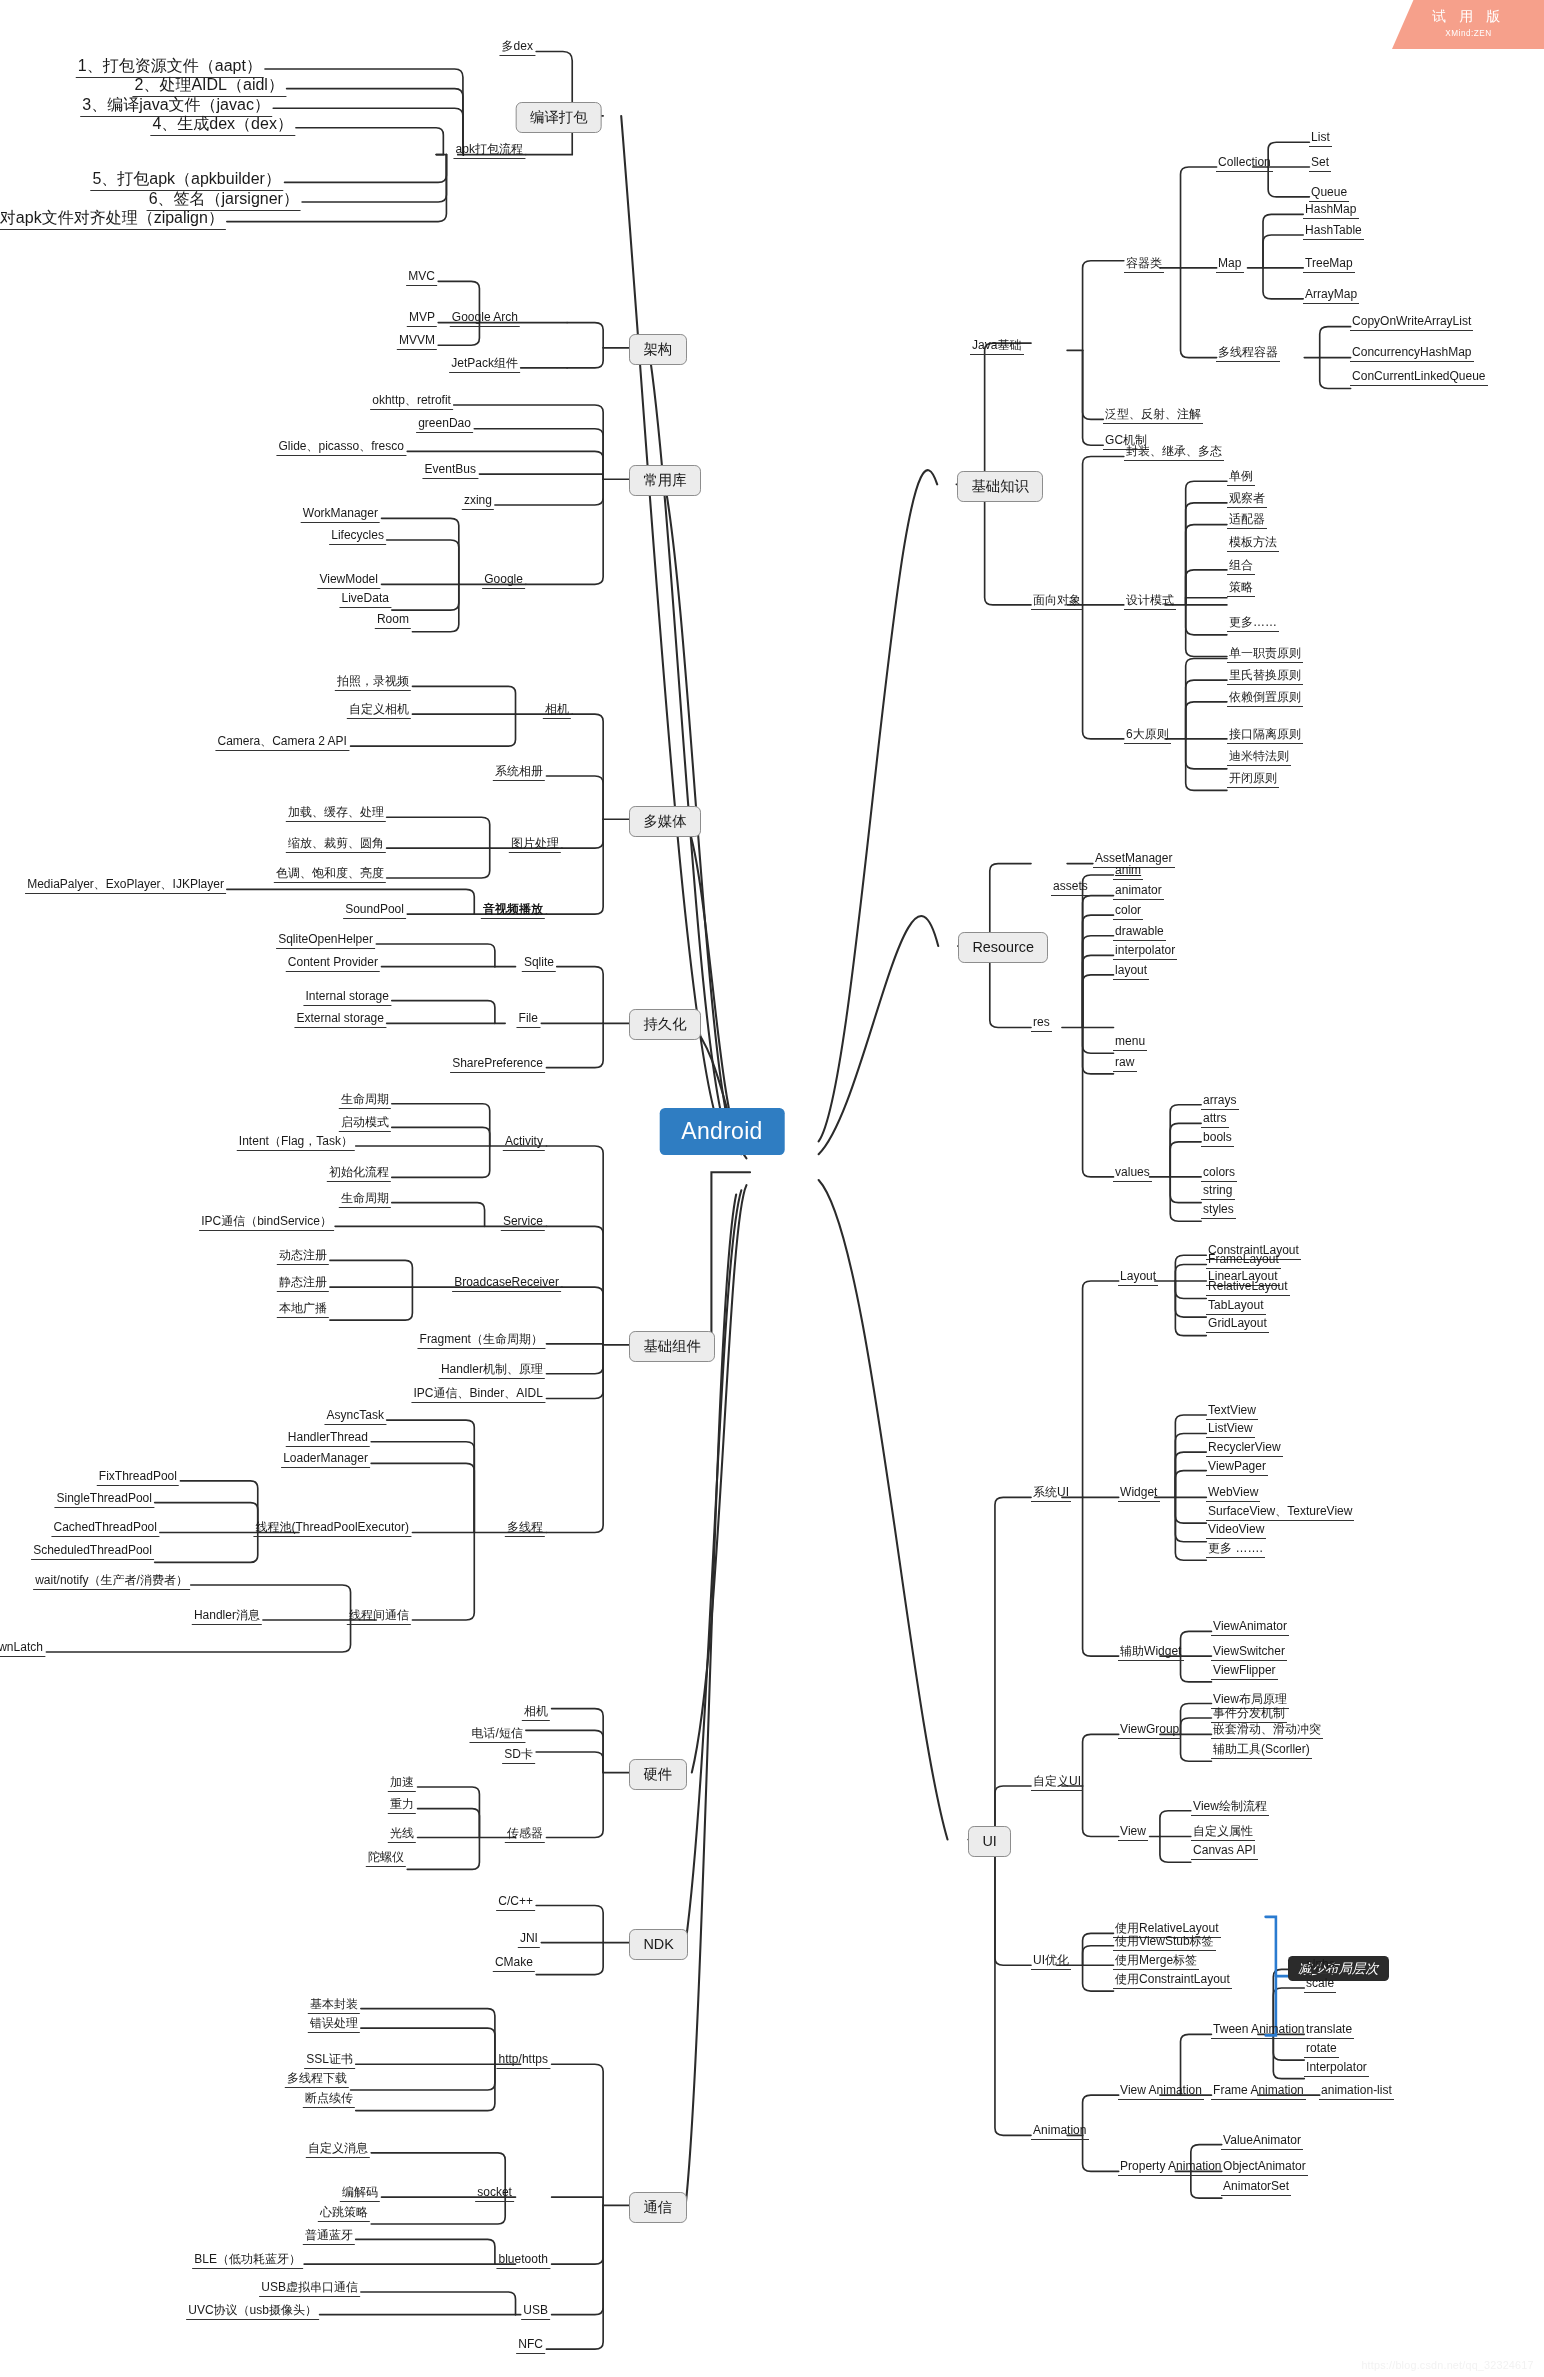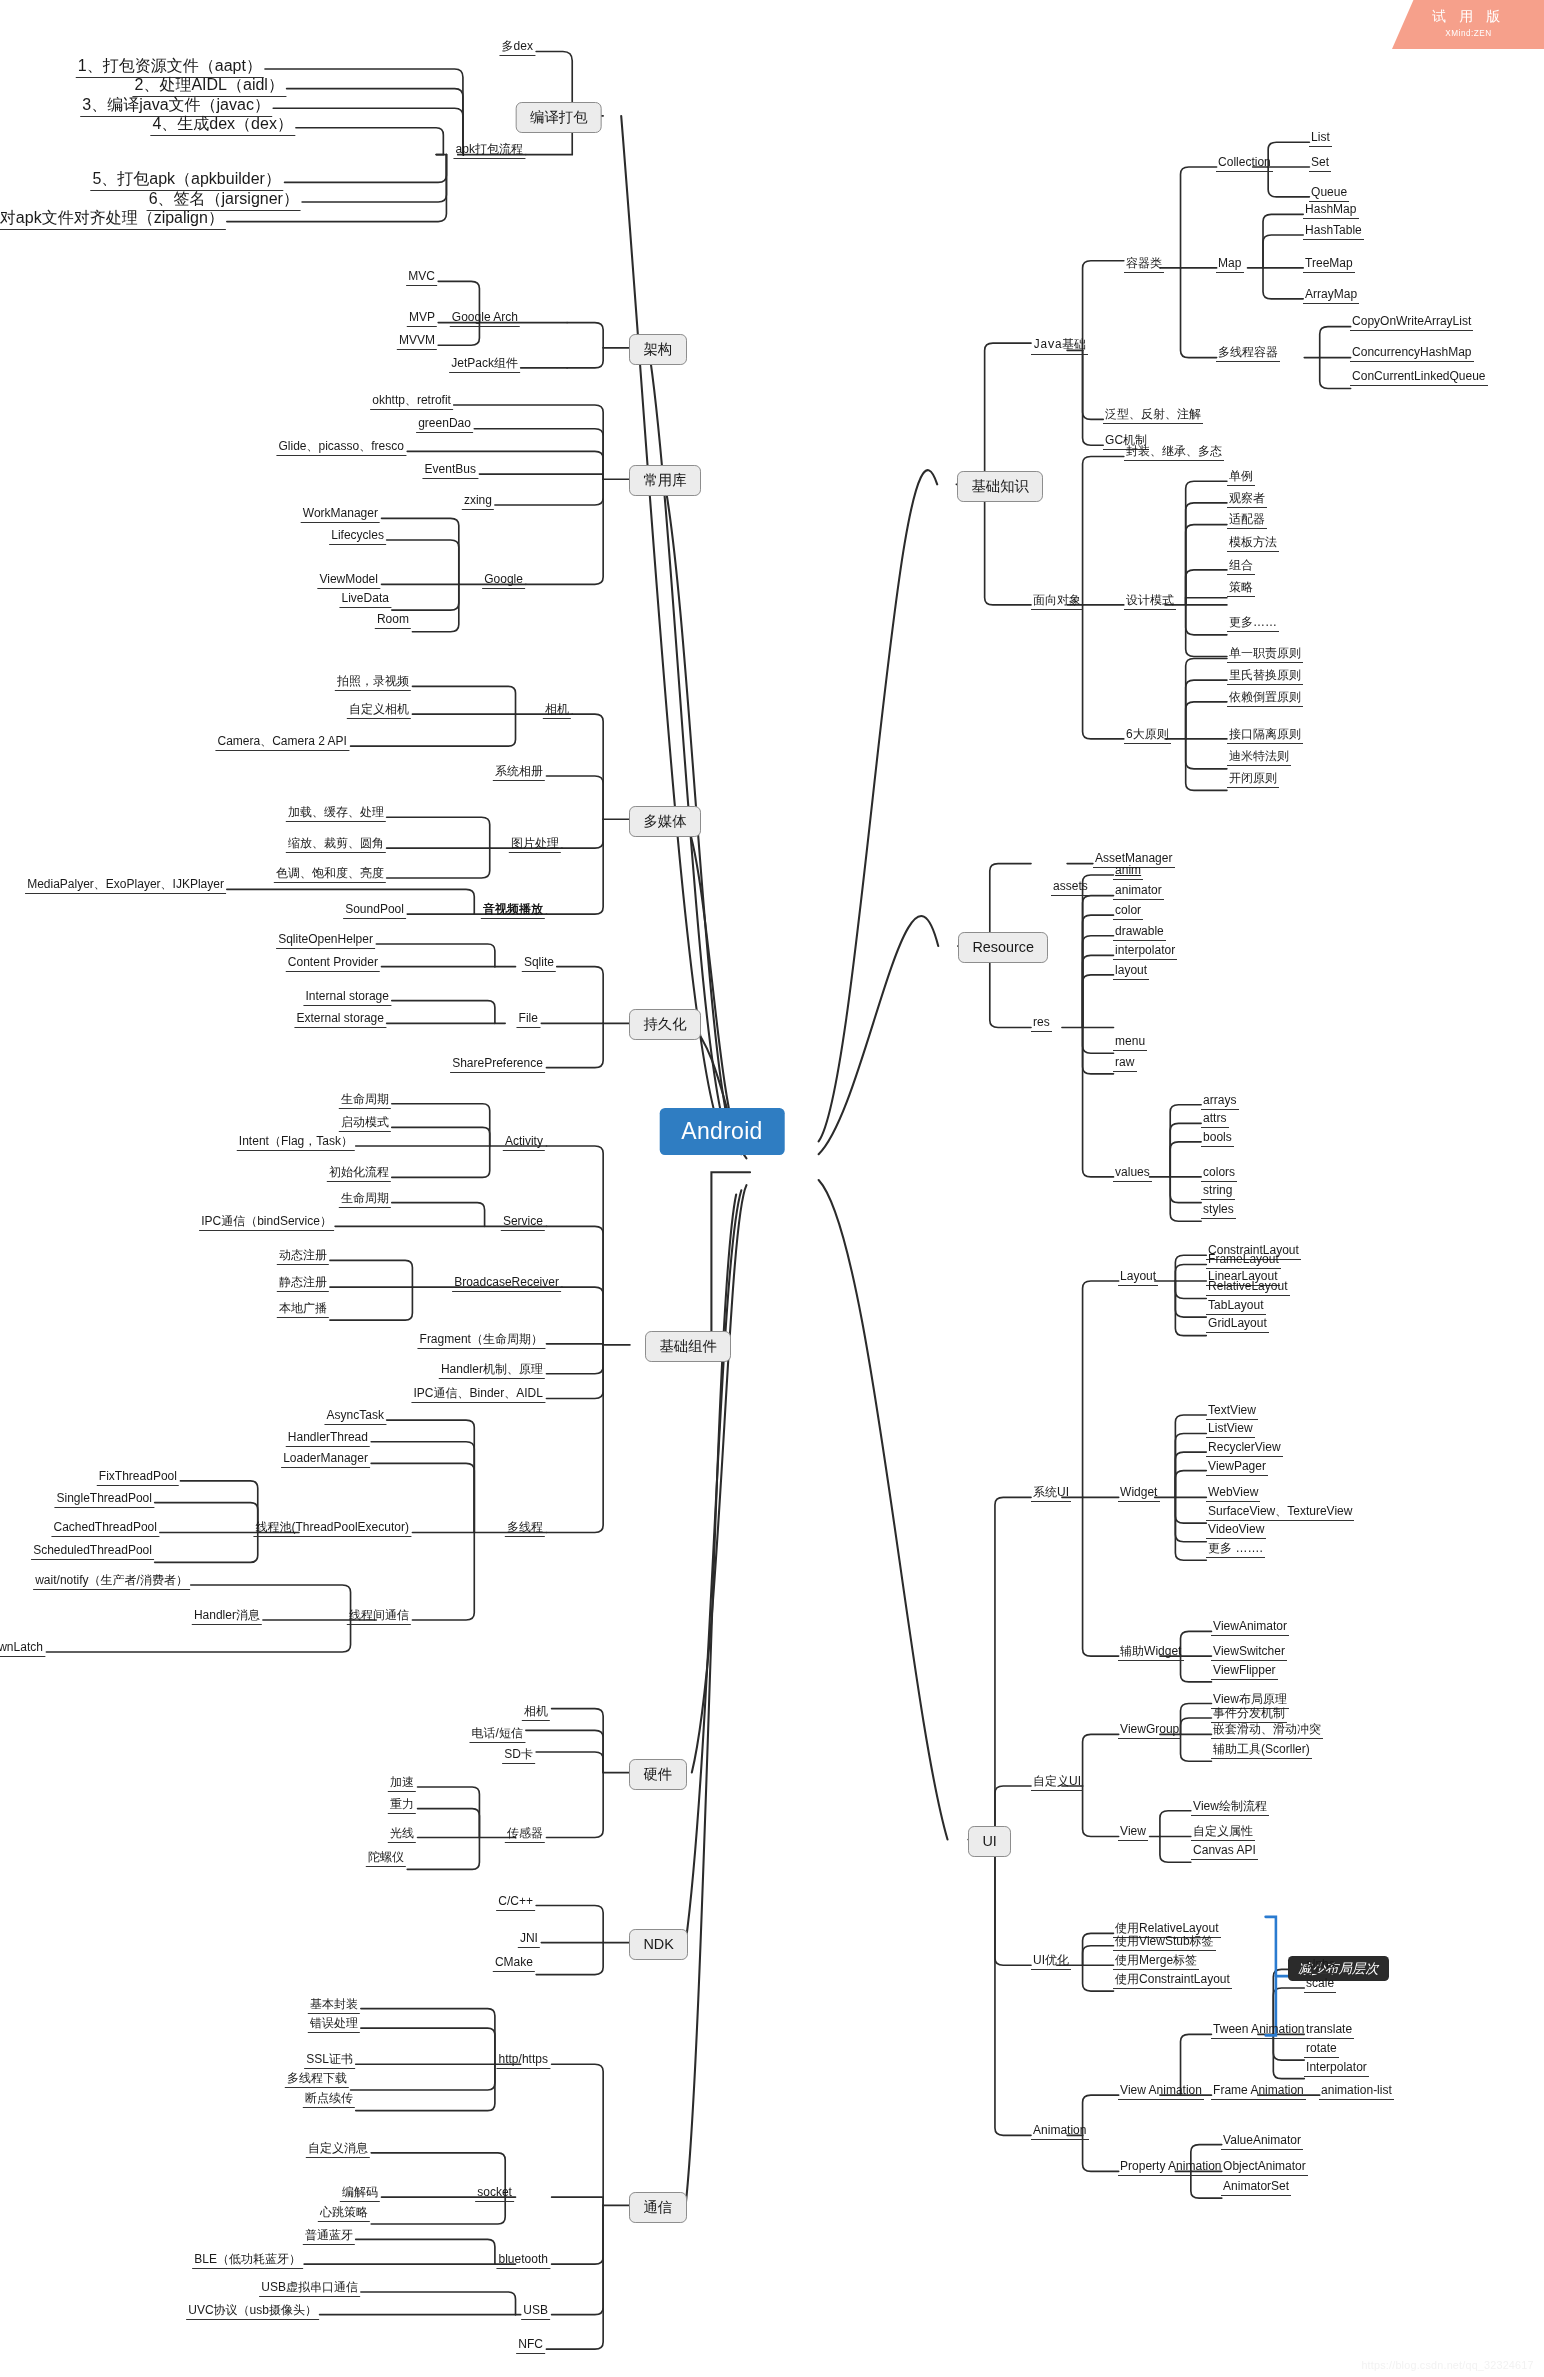--- a/index.html
+++ b/index.html
@@ -472,21 +472,21 @@
 
   <div class="node l1" style="left:629px;top:1009px;">持久化</div>
   <div class="node t" style="left:556px;top:956px;transform:translate(-100%,0);border-bottom:1.3px solid #333;">Sqlite</div>
   <div class="node t" style="left:375px;top:933px;transform:translate(-100%,0);border-bottom:1.3px solid #333;">SqliteOpenHelper</div>
   <div class="node t" style="left:380px;top:956px;transform:translate(-100%,0);border-bottom:1.3px solid #333;">Content Provider</div>
   <div class="node t" style="left:540px;top:1012px;transform:translate(-100%,0);border-bottom:1.3px solid #333;">File</div>
   <div class="node t" style="left:391px;top:990px;transform:translate(-100%,0);border-bottom:1.3px solid #333;">Internal storage</div>
   <div class="node t" style="left:386px;top:1012px;transform:translate(-100%,0);border-bottom:1.3px solid #333;">External storage</div>
   <div class="node t" style="left:545px;top:1057px;transform:translate(-100%,0);border-bottom:1.3px solid #333;">SharePreference</div>
 
-  <div class="node l1" style="left:629px;top:1331px;margin-left:16px;">基础组件</div>
+  <div class="node l1" style="left:629px;top:1331px;">基础组件</div>
   <div class="node t" style="left:545px;top:1135px;transform:translate(-100%,0);border-bottom:1.3px solid #333;text-align:center;">Activity</div>
   <div class="node t" style="left:391px;top:1093px;transform:translate(-100%,0);border-bottom:1.3px solid #333;">生命周期</div>
   <div class="node t" style="left:391px;top:1116px;transform:translate(-100%,0);border-bottom:1.3px solid #333;">启动模式</div>
   <div class="node t" style="left:355px;top:1135px;transform:translate(-100%,0);border-bottom:1.3px solid #333;">Intent（Flag，Task）</div>
   <div class="node t" style="left:391px;top:1166px;transform:translate(-100%,0);border-bottom:1.3px solid #333;">初始化流程</div>
   <div class="node t" style="left:545px;top:1215px;transform:translate(-100%,0);border-bottom:1.3px solid #333;">Service</div>
   <div class="node t" style="left:391px;top:1192px;transform:translate(-100%,0);border-bottom:1.3px solid #333;">生命周期</div>
   <div class="node t" style="left:334px;top:1215px;transform:translate(-100%,0);border-bottom:1.3px solid #333;">IPC通信（bindService）</div>
   <div class="node t" style="left:561px;top:1276px;transform:translate(-100%,0);border-bottom:1.3px solid #333;">BroadcaseReceiver</div>
   <div class="node t" style="left:329px;top:1249px;transform:translate(-100%,0);border-bottom:1.3px solid #333;">动态注册</div>
@@ -537,21 +537,21 @@
   <div class="node t" style="left:370px;top:2206px;transform:translate(-100%,0);border-bottom:1.3px solid #333;">心跳策略</div>
   <div class="node t" style="left:550px;top:2253px;transform:translate(-100%,0);border-bottom:1.3px solid #333;">bluetooth</div>
   <div class="node t" style="left:355px;top:2229px;transform:translate(-100%,0);border-bottom:1.3px solid #333;">普通蓝牙</div>
   <div class="node t" style="left:303px;top:2253px;transform:translate(-100%,0);border-bottom:1.3px solid #333;">BLE（低功耗蓝牙）</div>
   <div class="node t" style="left:550px;top:2304px;transform:translate(-100%,0);border-bottom:1.3px solid #333;">USB</div>
   <div class="node t" style="left:360px;top:2281px;transform:translate(-100%,0);border-bottom:1.3px solid #333;">USB虚拟串口通信</div>
   <div class="node t" style="left:319px;top:2304px;transform:translate(-100%,0);border-bottom:1.3px solid #333;">UVC协议（usb摄像头）</div>
   <div class="node t" style="left:545px;top:2338px;transform:translate(-100%,0);border-bottom:1.3px solid #333;">NFC</div>
 
   <div class="node l1" style="left:957px;top:471px;">基础知识</div>
-  <div class="node t" style="left:1031px;top:339px;border-bottom:1.3px solid #333;font-family:Liberation Mono, monospace;">Java基础</div>
+  <div class="node t" style="left:970px;top:339px;border-bottom:1.3px solid #333;">Java基础</div>
   <div class="node t" style="left:1031px;top:594px;border-bottom:1.3px solid #333;">面向对象</div>
   <div class="node t" style="left:1124px;top:257px;border-bottom:1.3px solid #333;">容器类</div>
   <div class="node t" style="left:1103px;top:408px;border-bottom:1.3px solid #333;">泛型、反射、注解</div>
   <div class="node t" style="left:1103px;top:434px;border-bottom:1.3px solid #333;">GC机制</div>
   <div class="node t" style="left:1216px;top:156px;border-bottom:1.3px solid #333;">Collection</div>
   <div class="node t" style="left:1216px;top:257px;border-bottom:1.3px solid #333;">Map</div>
   <div class="node t" style="left:1216px;top:346px;border-bottom:1.3px solid #333;">多线程容器</div>
   <div class="node t" style="left:1309px;top:131px;border-bottom:1.3px solid #333;">List</div>
   <div class="node t" style="left:1309px;top:156px;border-bottom:1.3px solid #333;">Set</div>
   <div class="node t" style="left:1309px;top:186px;border-bottom:1.3px solid #333;">Queue</div>

